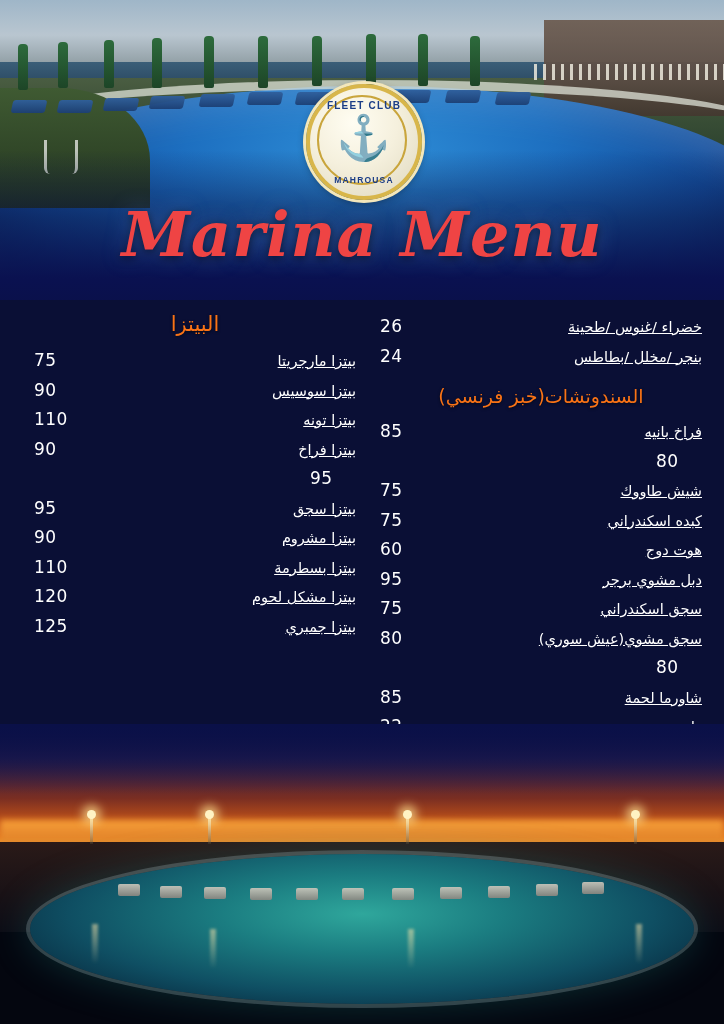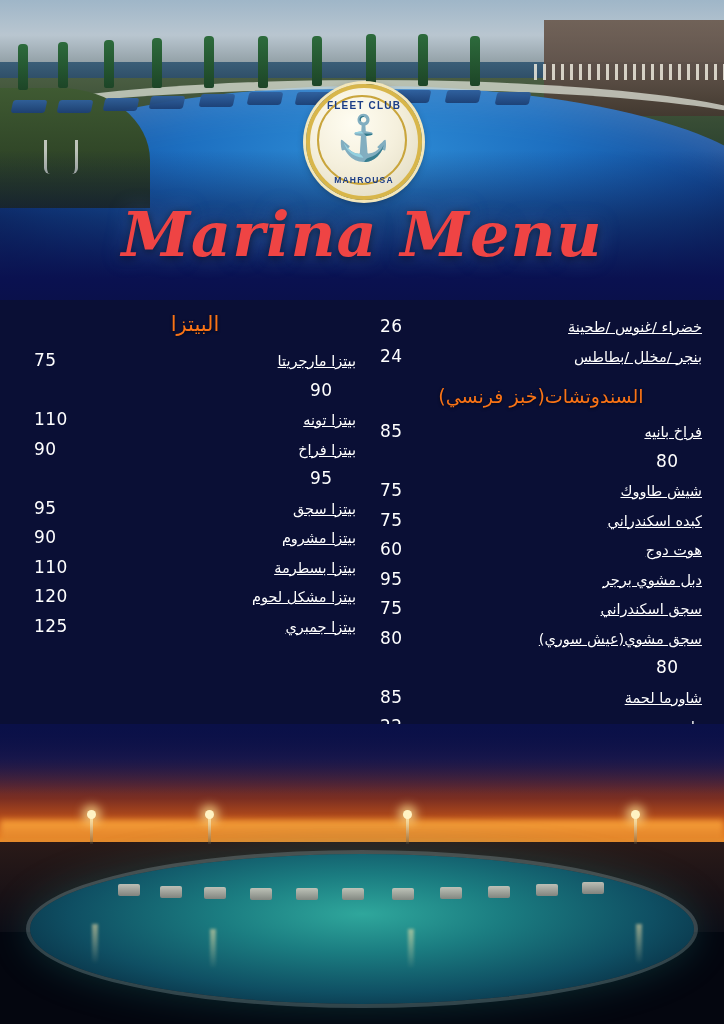--- a/index.html
+++ b/index.html
@@ -387,20 +387,21 @@
     </div>
 
     <div class="col col-left">
       <div class="sec-head">البيتزا</div>
 
       <div class="row">
         <span class="name">بيتزا مارجريتا</span>
         <span class="price">75</span>
       </div>
       <div class="row">
+        <span class="name">بيتزا سوسيس</span>
         <span class="price">90</span>
       </div>
       <div class="row">
         <span class="name">بيتزا تونه</span>
         <span class="price">110</span>
       </div>
       <div class="row">
         <span class="name">بيتزا فراخ</span>
         <span class="price">90</span>
       </div>

